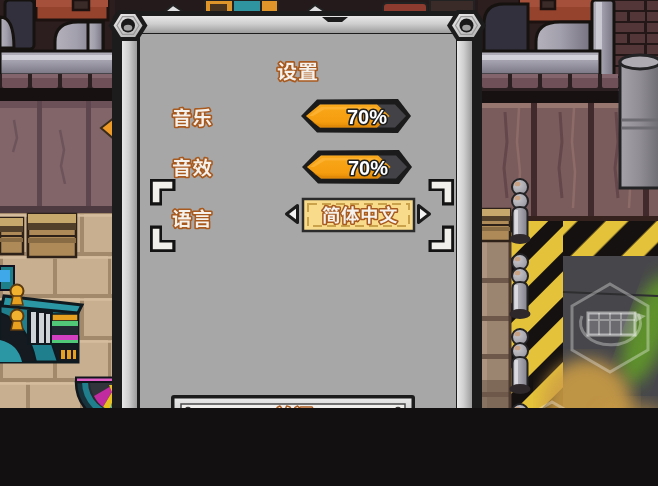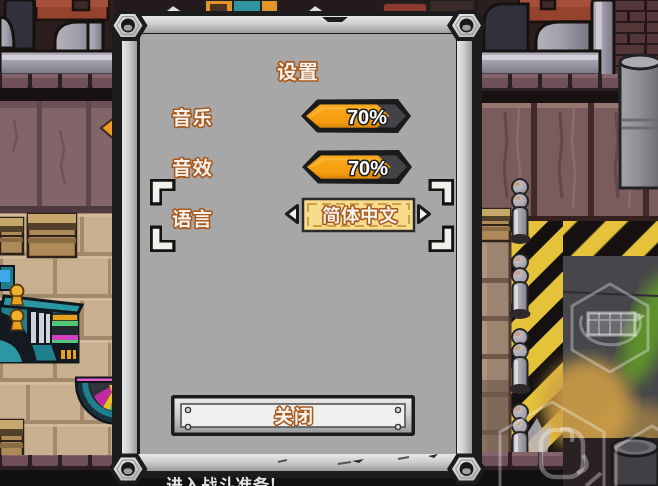--- a/index.html
+++ b/index.html
@@ -1,14 +1,14 @@
 <!DOCTYPE html>
 <html><head><meta charset="utf-8"><style>
 html,body{margin:0;padding:0;background:#131011;}
-#c{position:relative;width:658px;height:486px;overflow:hidden;font-family:"Liberation Sans",sans-serif;}
+#c{position:relative;width:658px;height:408px;overflow:hidden;font-family:"Liberation Sans",sans-serif;}
 </style></head><body>
 <div id="c"><svg width="658" height="486" viewBox="0 0 658 486">
       <defs>
         <linearGradient id="barh" x1="0" y1="0" x2="0" y2="1">
           <stop offset="0" stop-color="#e8e8e8"></stop>
           <stop offset="0.45" stop-color="#cfcfcf"></stop>
           <stop offset="1" stop-color="#9c9c9c"></stop>
         </linearGradient>
         <linearGradient id="barv" x1="0" y1="0" x2="1" y2="0">
           <stop offset="0" stop-color="#e8e8e8"></stop>

